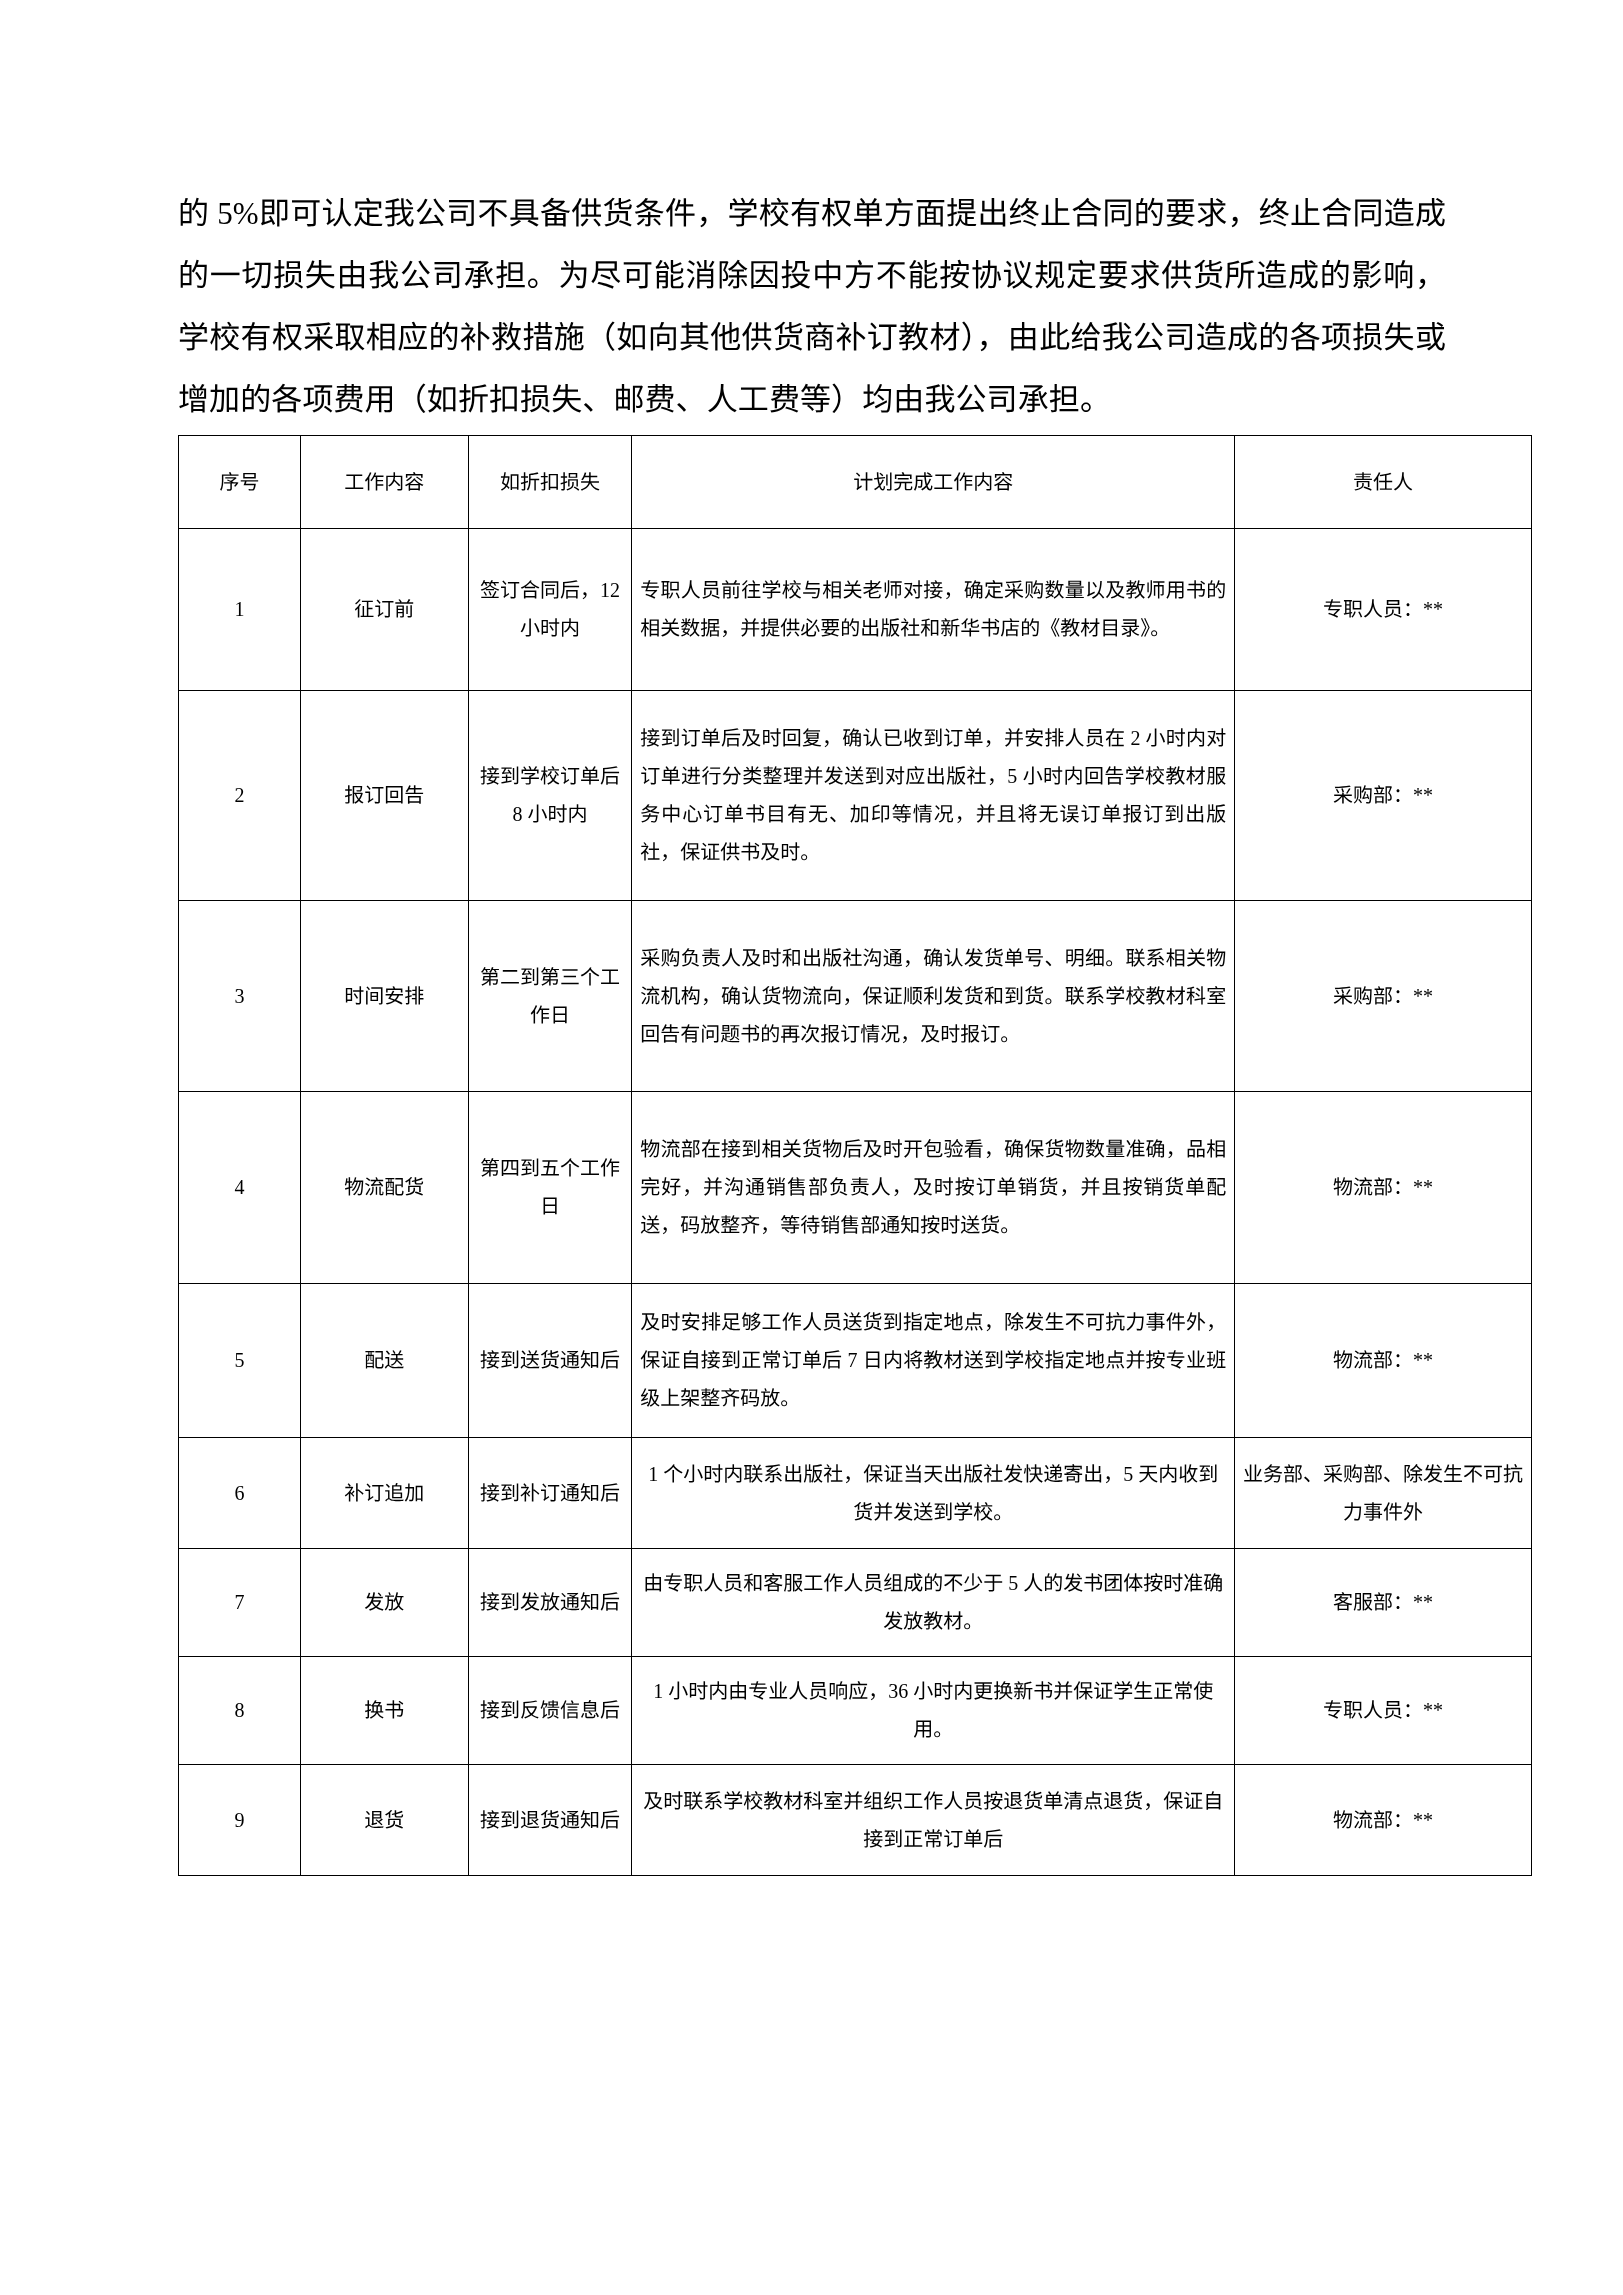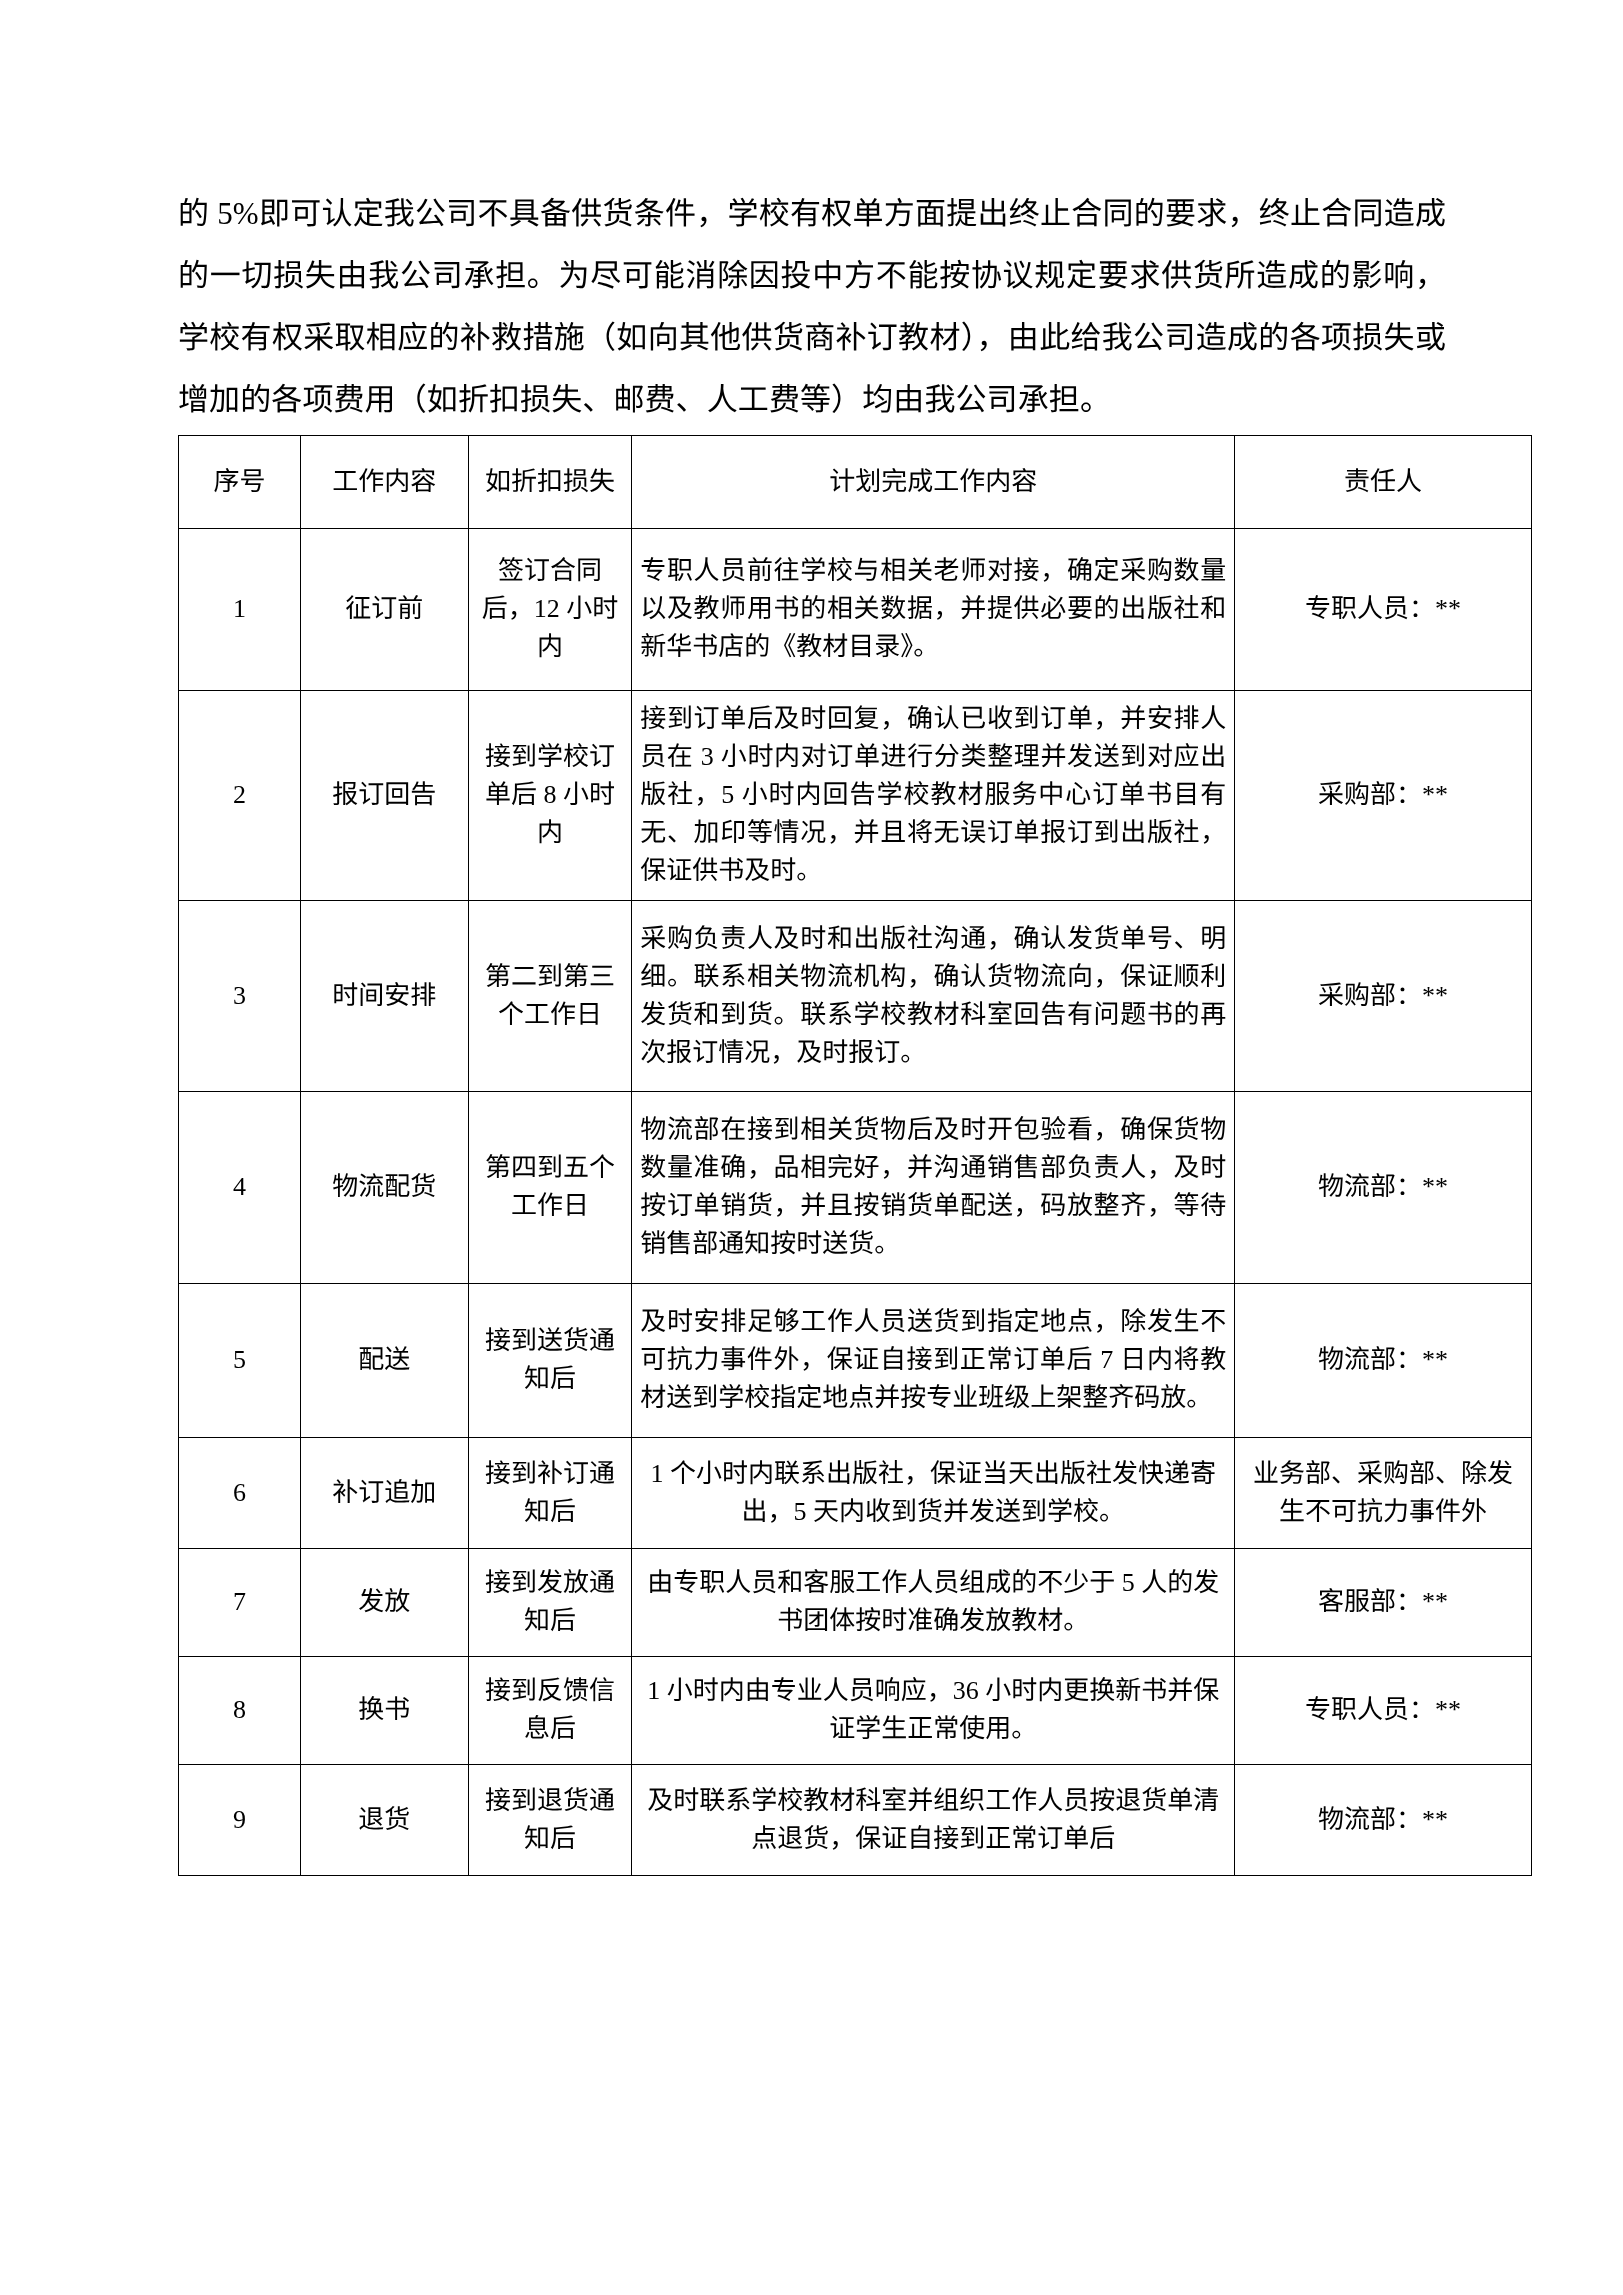--- a/index.html
+++ b/index.html
@@ -69,21 +69,21 @@
     border-collapse: collapse;
     width: 1268px;
     table-layout: fixed;
     font-family: "Liberation Serif", "DejaVu Serif", serif;
   }
   table.schedule td,
   table.schedule th {
     border: 1px solid #000000;
     padding: 6.5px 7.9px;
     vertical-align: middle;
-    font-size: 26px;
+    font-size: 20px;
     line-height: 38px;
     font-weight: normal;
   }
   table.schedule th {
     text-align: center;
     height: 79px;
   }
   .c-idx   { width: 105px;  text-align: center; }
   .c-work  { width: 151px;  text-align: center; }
   .c-time  { width: 147px;  text-align: center; }
@@ -153,21 +153,21 @@
             <td class="c-work">征订前</td>
             <td class="c-time">签订合同后，12 小时内</td>
             <td class="c-plan plan-cell just">专职人员前往学校与相关老师对接，确定采购数量以及教师用书的相关数据，并提供必要的出版社和新华书店的《教材目录》。</td>
             <td class="c-owner">专职人员：**</td>
           </tr>
 
           <tr class="r2">
             <td class="c-idx">2</td>
             <td class="c-work">报订回告</td>
             <td class="c-time">接到学校订单后 8 小时内</td>
-            <td class="c-plan plan-cell just">接到订单后及时回复，确认已收到订单，并安排人员在 3 小时内对订单进行分类整理并发送到对应出版社，5 小时内回告学校教材服务中心订单书目有无、加印等情况，并且将无误订单报订到出版社，保证供书及时。</td>
+            <td class="c-plan plan-cell just">接到订单后及时回复，确认已收到订单，并安排人员在 2 小时内对订单进行分类整理并发送到对应出版社，5 小时内回告学校教材服务中心订单书目有无、加印等情况，并且将无误订单报订到出版社，保证供书及时。</td>
             <td class="c-owner">采购部：**</td>
           </tr>
 
           <tr class="r3">
             <td class="c-idx">3</td>
             <td class="c-work">时间安排</td>
             <td class="c-time">第二到第三个工作日</td>
             <td class="c-plan plan-cell just">采购负责人及时和出版社沟通，确认发货单号、明细。联系相关物流机构，确认货物流向，保证顺利发货和到货。联系学校教材科室回告有问题书的再次报订情况，及时报订。</td>
             <td class="c-owner">采购部：**</td>
           </tr>

